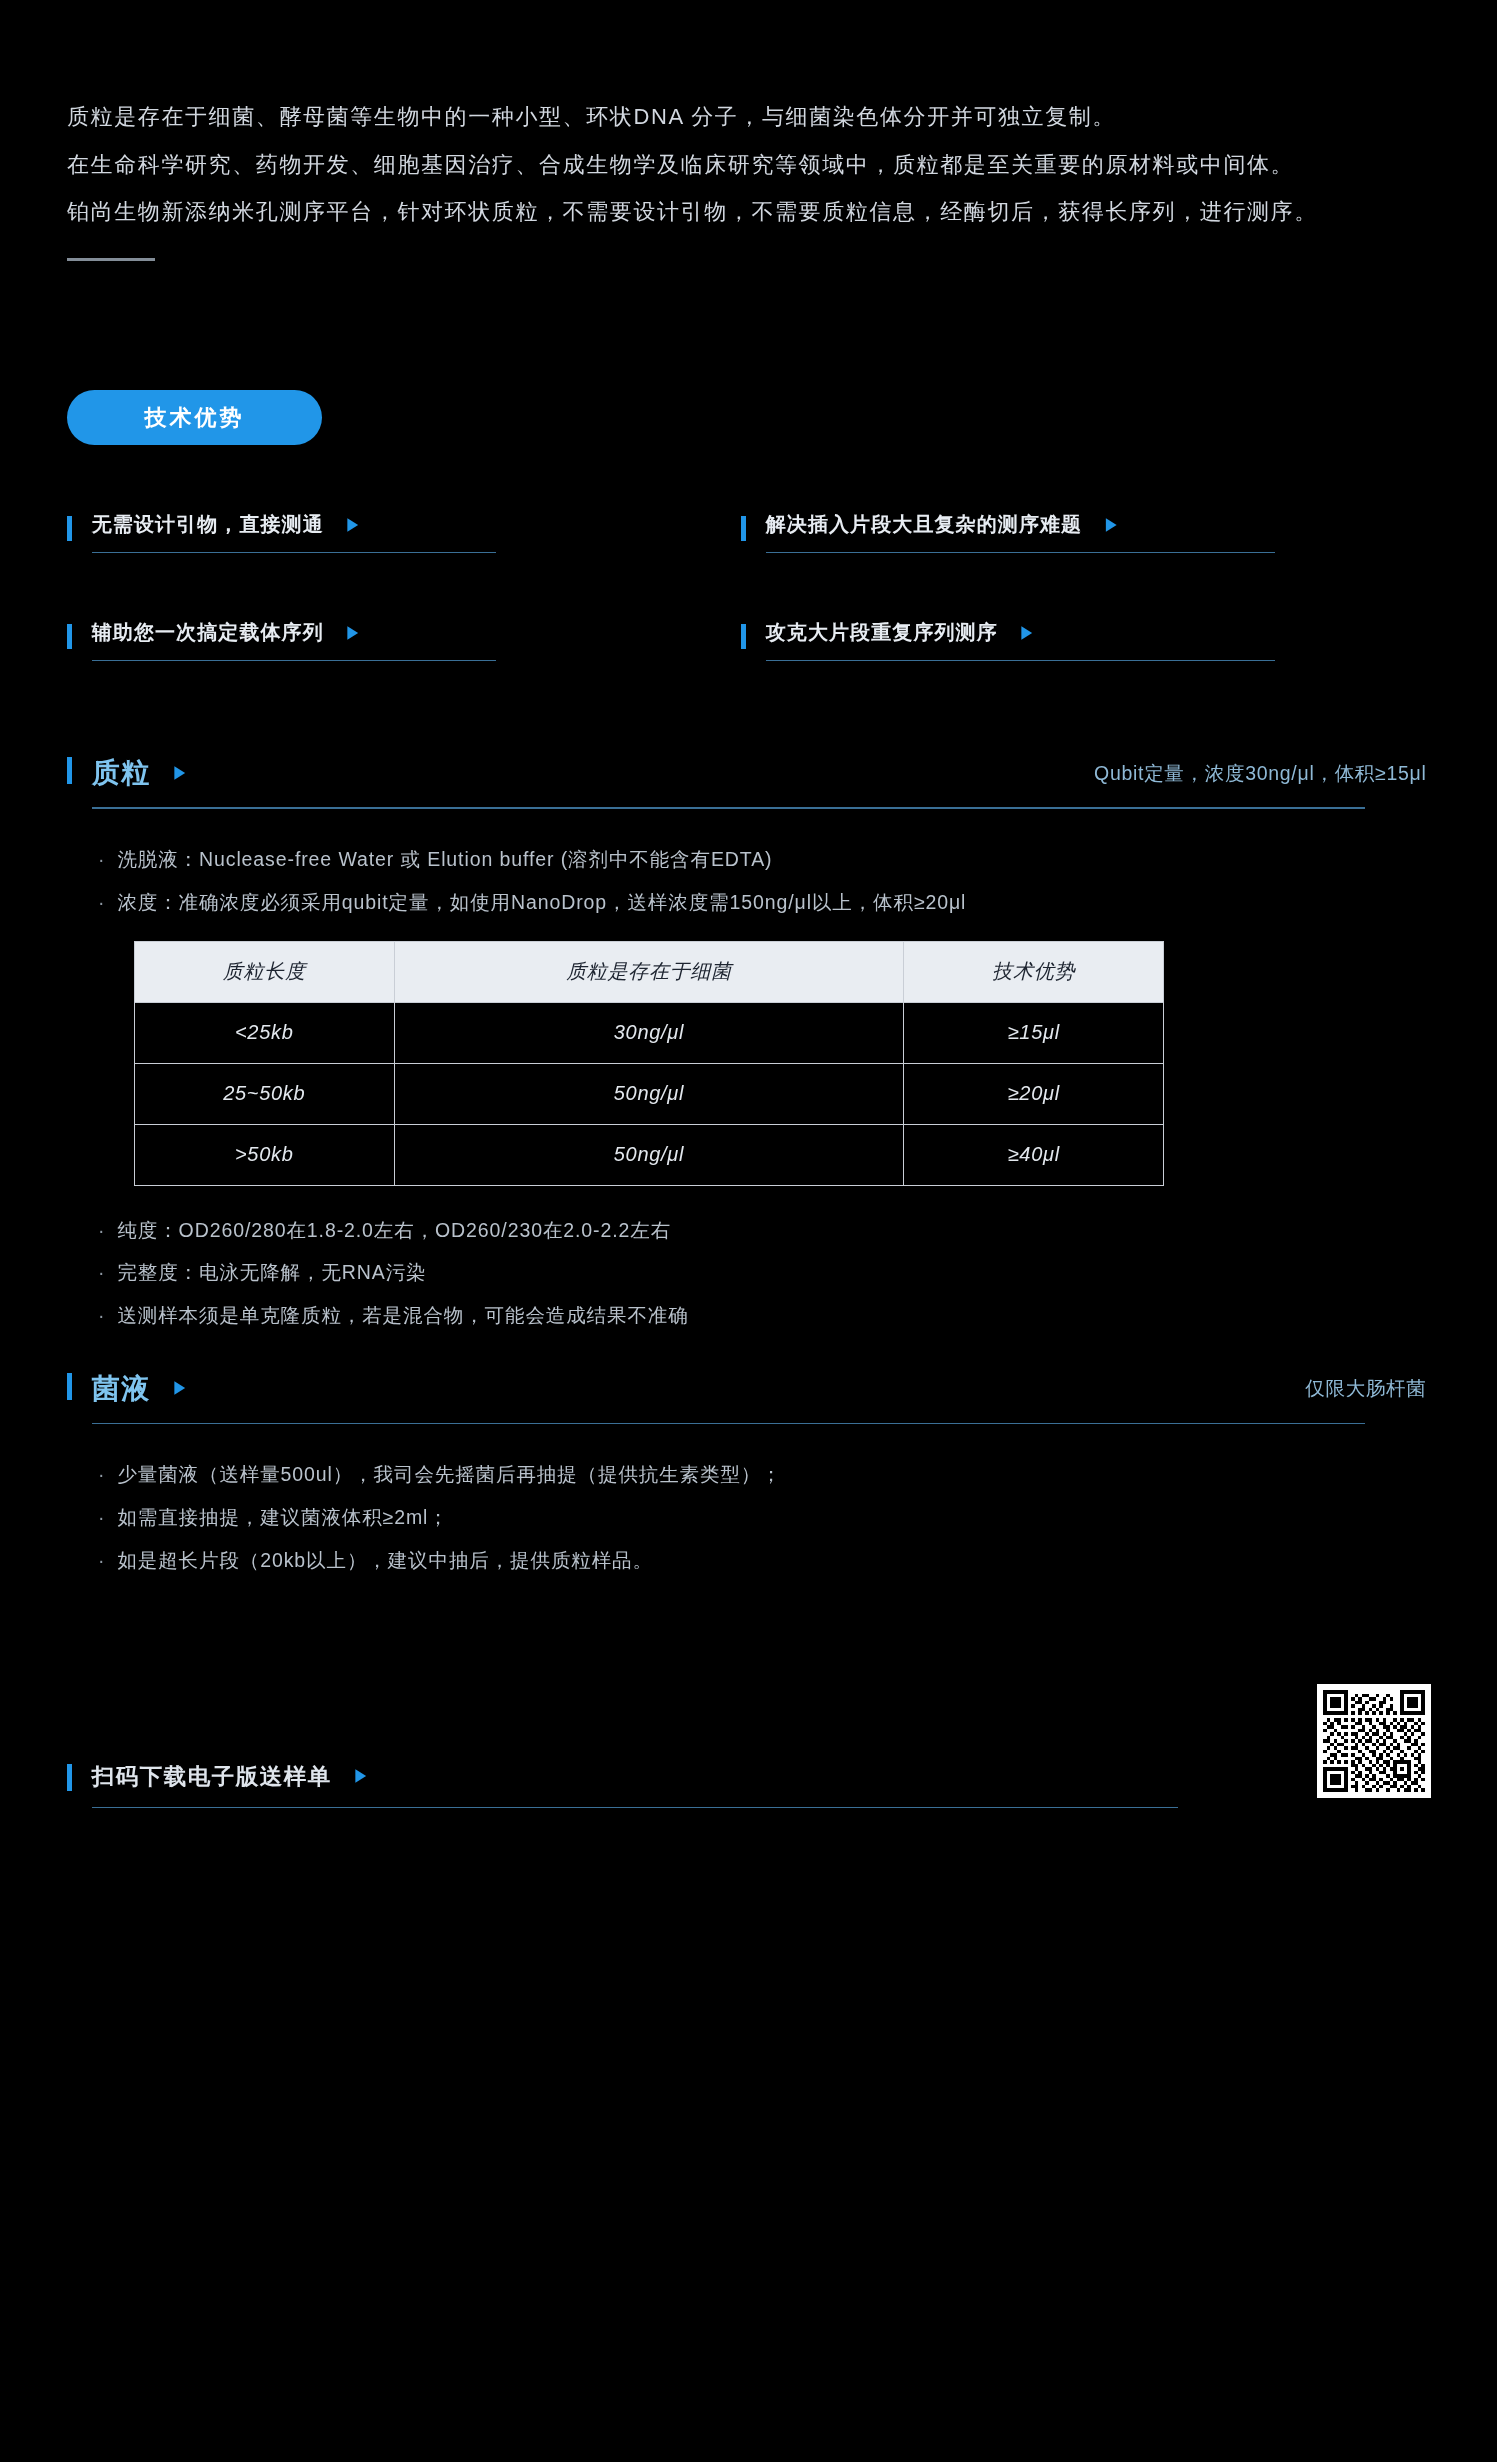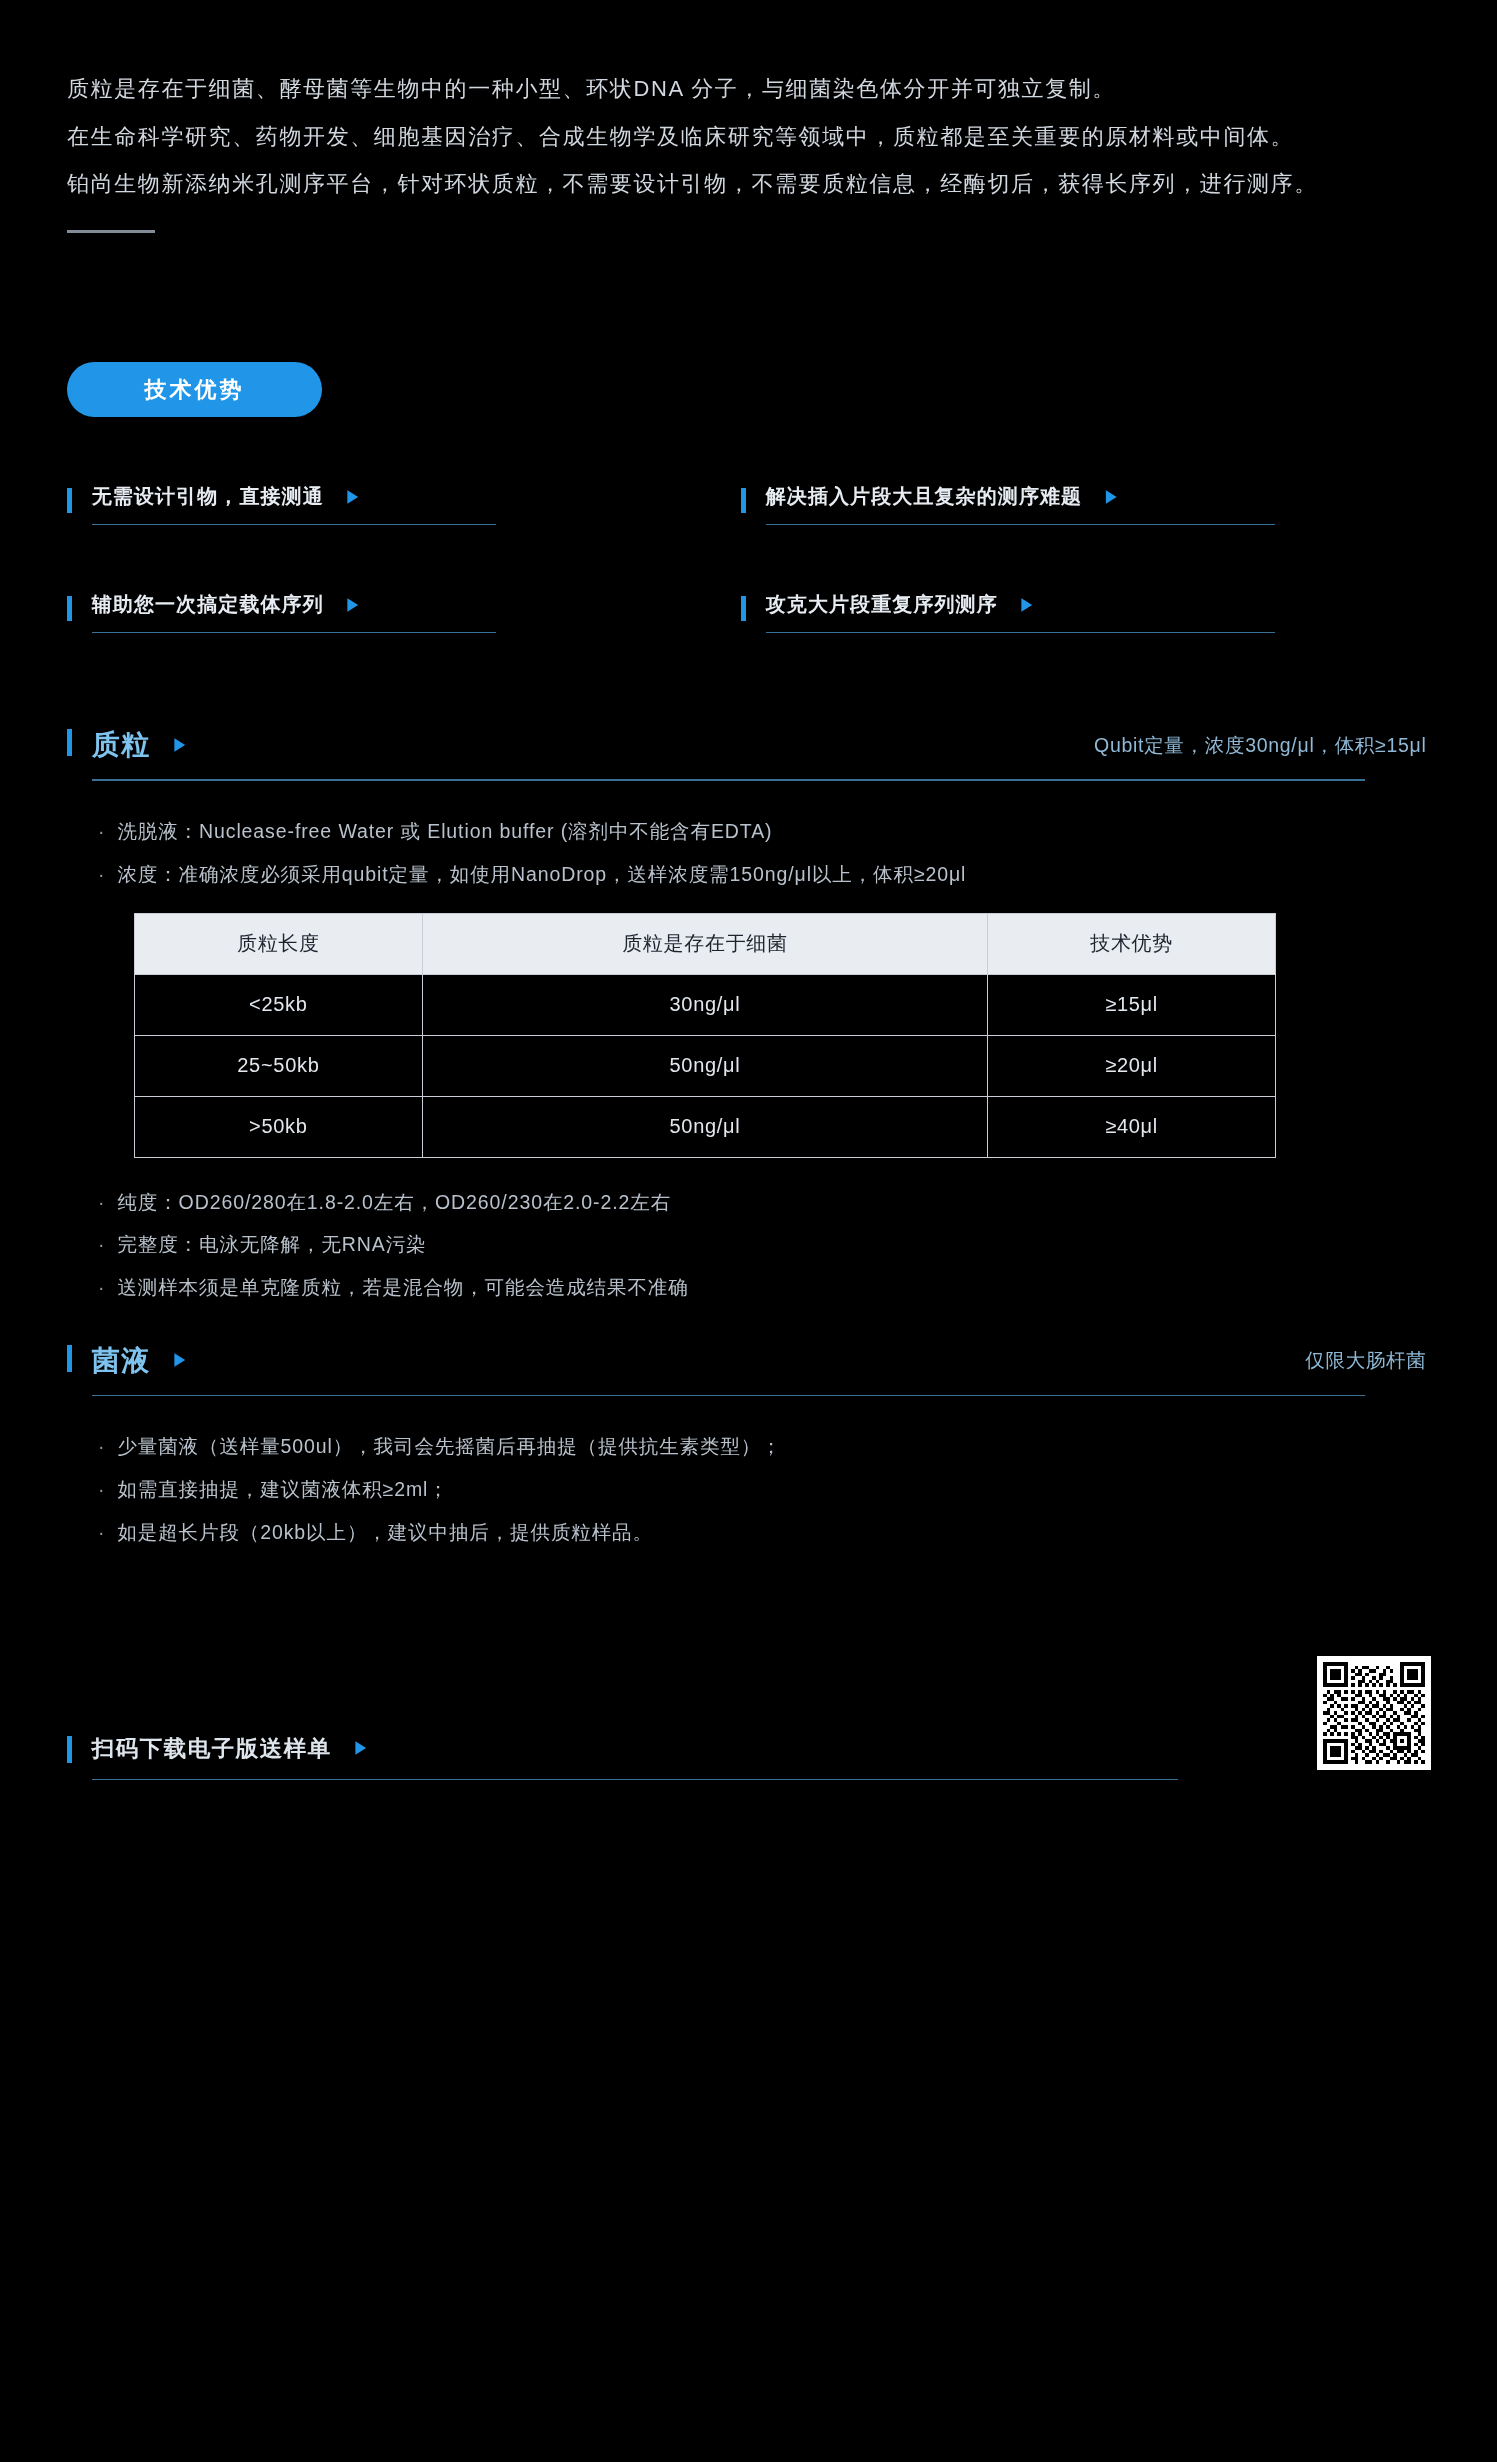--- a/index.html
+++ b/index.html
@@ -19,21 +19,21 @@
     position: relative;
     width: 1498px;
     height: 2462px;
     background: #000000;
     box-sizing: border-box;
     padding: 0 67px;
   }
 
   
   .intro {
-    padding-top: 72px;
+    padding-top: 100px;
   }
   .intro p {
     margin: 0 0 13.5px 0;
     font-size: 22px;
     line-height: 1.55;
     letter-spacing: 1.6px;
     color: #d2d8e0;
     max-width: 1370px;
   }
   .intro .rule {
@@ -172,22 +172,23 @@
   }
   .bullets .dot {
     color: #8e98a3;
     margin-right: 12px;
   }
 
   
   table.spec {
     margin: 25.5px 0 0 67px;
     border-collapse: collapse;
-    width: 1142px;
+    width: 1030px;
     background: transparent;
+    font-style: italic;
   }
   table.spec th, table.spec td {
     border: 1.5px solid #c9ced6;
     text-align: center;
     font-size: 20px;
     color: #e3e8ee;
     height: 58px;
     letter-spacing: 0.7px;
     font-weight: normal;
   }

